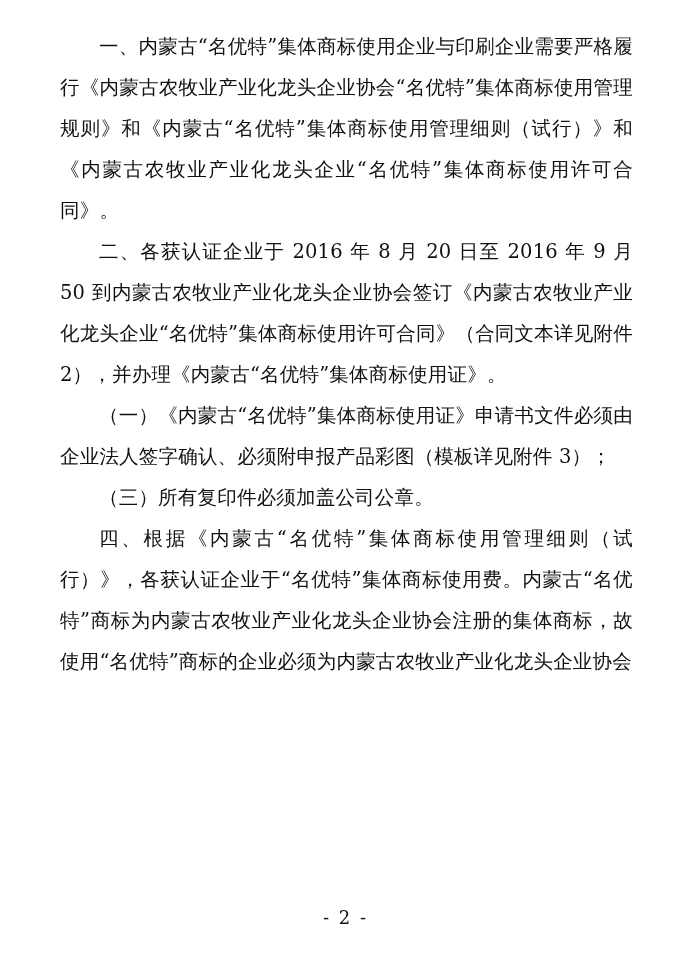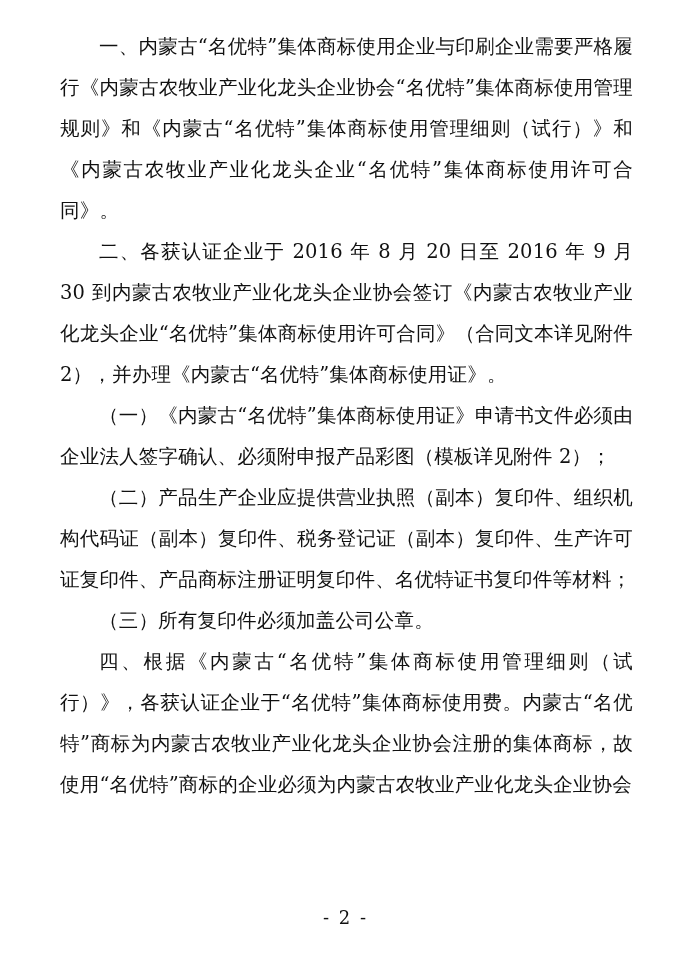--- a/index.html
+++ b/index.html
@@ -44,20 +44,19 @@
     color: #111111;
     letter-spacing: 2px;
   }
 </style>
 </head>
 <body>
 
 <div class="page">
   <div class="doc-body">
     <p class="para">一、内蒙古“名优特”集体商标使用企业与印刷企业需要严格履行《内蒙古农牧业产业化龙头企业协会“名优特”集体商标使用管理规则》和《内蒙古“名优特”集体商标使用管理细则（试行）》和《内蒙古农牧业产业化龙头企业“名优特”集体商标使用许可合同》。</p>
-    <p class="para">二、各获认证企业于 2016 年 8 月 20 日至 2016 年 9 月 30 到内蒙古农牧业产业化龙头企业协会签订《内蒙古农牧业产业化龙头企业“名优特”集体商标使用许可合同》（合同文本详见附件 2），并办理《内蒙古“名优特”集体商标使用证》。</p>
-    <p class="para">（一）《内蒙古“名优特”集体商标使用证》申请书文件必须由企业法人签字确认、必须附申报产品彩图（模板详见附件 2）；</p>
-    <p class="para">（二）产品生产企业应提供营业执照（副本）复印件、组织机构代码证（副本）复印件、税务登记证（副本）复印件、生产许可证复印件、产品商标注册证明复印件、名优特证书复印件等材料；</p>
+    <p class="para">二、各获认证企业于 2016 年 8 月 20 日至 2016 年 9 月 50 到内蒙古农牧业产业化龙头企业协会签订《内蒙古农牧业产业化龙头企业“名优特”集体商标使用许可合同》（合同文本详见附件 2），并办理《内蒙古“名优特”集体商标使用证》。</p>
+    <p class="para">（一）《内蒙古“名优特”集体商标使用证》申请书文件必须由企业法人签字确认、必须附申报产品彩图（模板详见附件 3）；</p>
     <p class="para">（三）所有复印件必须加盖公司公章。</p>
     <p class="para">四、根据《内蒙古“名优特”集体商标使用管理细则（试行）》，各获认证企业于“名优特”集体商标使用费。内蒙古“名优特”商标为内蒙古农牧业产业化龙头企业协会注册的集体商标，故使用“名优特”商标的企业必须为内蒙古农牧业产业化龙头企业协会</p>
   </div>
   <div class="page-number">- 2 -</div>
 </div>
 
 </body></html>

